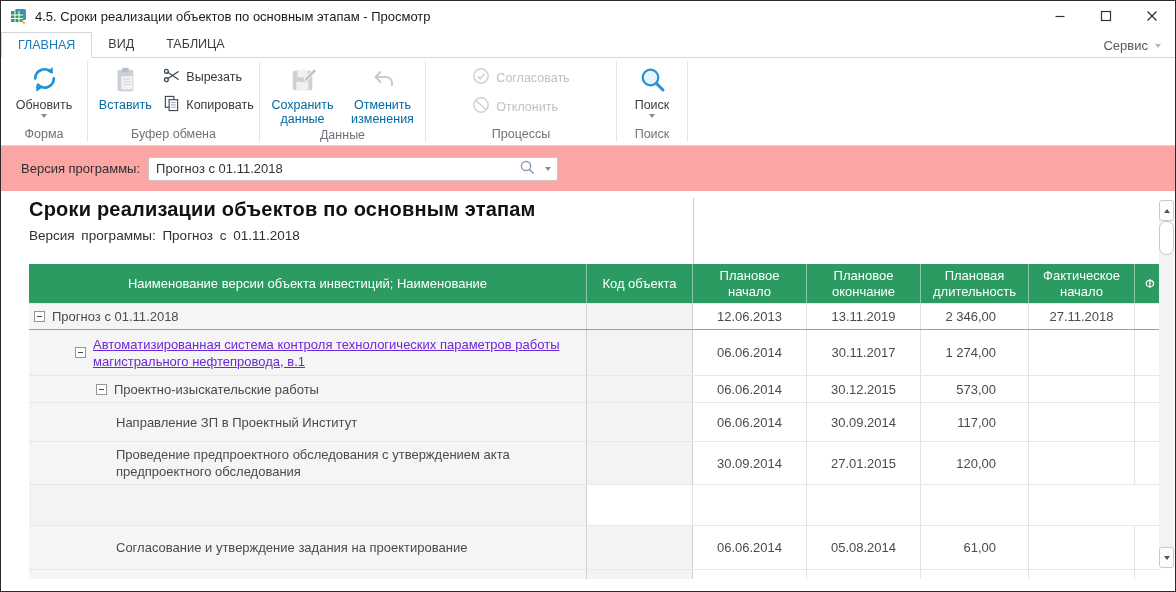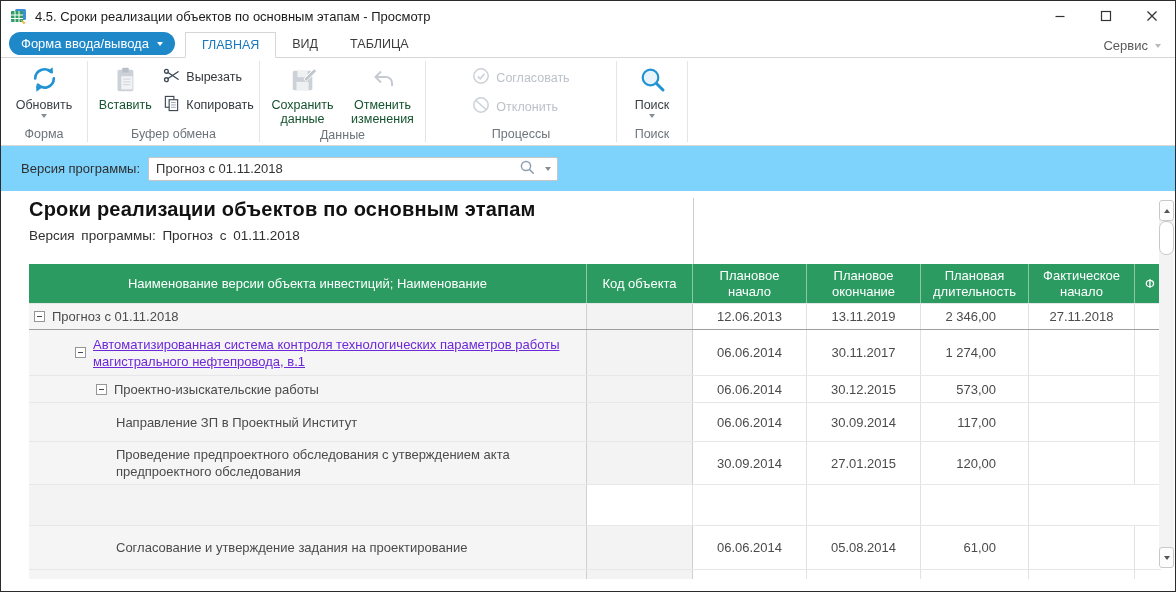--- a/index.html
+++ b/index.html
@@ -23,32 +23,32 @@
 
   
   .ribbon { height:88px; display:flex; background:#fff; border-bottom:1px solid #d9d9d9; }
   .rgroup { display:flex; flex-direction:column; }
   .rgroup-content { flex:1; display:flex; justify-content:center; }
   .rgroup-label { text-align:center; font-size:12.5px; color:#6e747b; padding:2px 0 4px; }
   .rsep { width:1px; background:#e5e5e5; margin:3px 0; }
   .g-form { width:86px; } .g-clip { width:171px; } .g-data { width:165px; } .g-proc { width:190px; } .g-search { width:70px; }
   .bigbtn { display:flex; flex-direction:column; align-items:center; padding-top:5px; gap:2px; font-size:12.5px; line-height:14px; text-align:center; color:#3a3f44; }
   .bigbtn .ic { height:33px; display:flex; align-items:center; justify-content:center; }
-  .bigbtn.disabled { color:#14532d; }
+  .bigbtn.disabled { color:#0369a1; }
   .smallcol { display:flex; flex-direction:column; padding-top:9px; gap:8px; }
   .smallbtn { display:flex; align-items:center; gap:6px; font-size:12.5px; color:#33383d; }
   .smallbtn.disabled { color:#bcc1c8; }
   .w64{width:64px;} .w70{width:70px;} .w76{width:76px;} .w84{width:84px;}
 
   .caret { width:0; height:0; border-left:3.5px solid transparent; border-right:3.5px solid transparent; border-top:4px solid #868c94; }
   .caret.white { border-top-color:#fff; }
   .caret.light { border-top-color:#b9b9b9; }
 
   
-  .version-row { height:45px; display:flex; align-items:center; padding-left:20px; background:#7dd3fc; }
+  .version-row { height:45px; display:flex; align-items:center; padding-left:20px; background:#fca5a5; }
   .version-row label { color:#2f2f2f; margin-right:8px; }
   .combo { position:relative; width:410px; height:24px; }
   .combo input { width:100%; height:100%; border:1px solid #c6c6c6; border-radius:2px; padding:0 52px 0 7px; font-size:13px; color:#333; font-family:inherit; outline:none; background:#fff; }
   .combo .icons { position:absolute; right:7px; top:0; height:100%; display:flex; align-items:center; gap:9px; }
 
   
   .content { position:relative; height:400px; background:#fff; }
   .report-title { margin:7px 0 0 28px; font-size:20px; font-weight:bold; color:#111; letter-spacing:.2px; }
   .report-subtitle { margin:7px 0 0 28px; font-size:13.5px; color:#303030; word-spacing:3px; }
   .frozen-line { position:absolute; left:692px; top:0; width:1px; height:66px; background:#cccccc; }
@@ -108,24 +108,20 @@
       </div>
       <div class="win-btn">
         <svg width="12" height="12" viewBox="0 0 12 12">
             <path d="M1.5 1.5 l9 9 M10.5 1.5 l-9 9" stroke="#333" stroke-width="1.3"></path>
           </svg>
       </div>
     </div>
   </div>
 
   <div class="tabrow">
-    <div class="pill-btn">
-      <span>Форма ввода/вывода</span>
-      <span class="caret white"></span>
-    </div>
     <div class="tab active">
         <span>ГЛАВНАЯ</span>
       </div>
     <div class="tab">
         <span>ВИД</span>
       </div>
     <div class="tab">
         <span>ТАБЛИЦА</span>
       </div>
     <div class="service">

